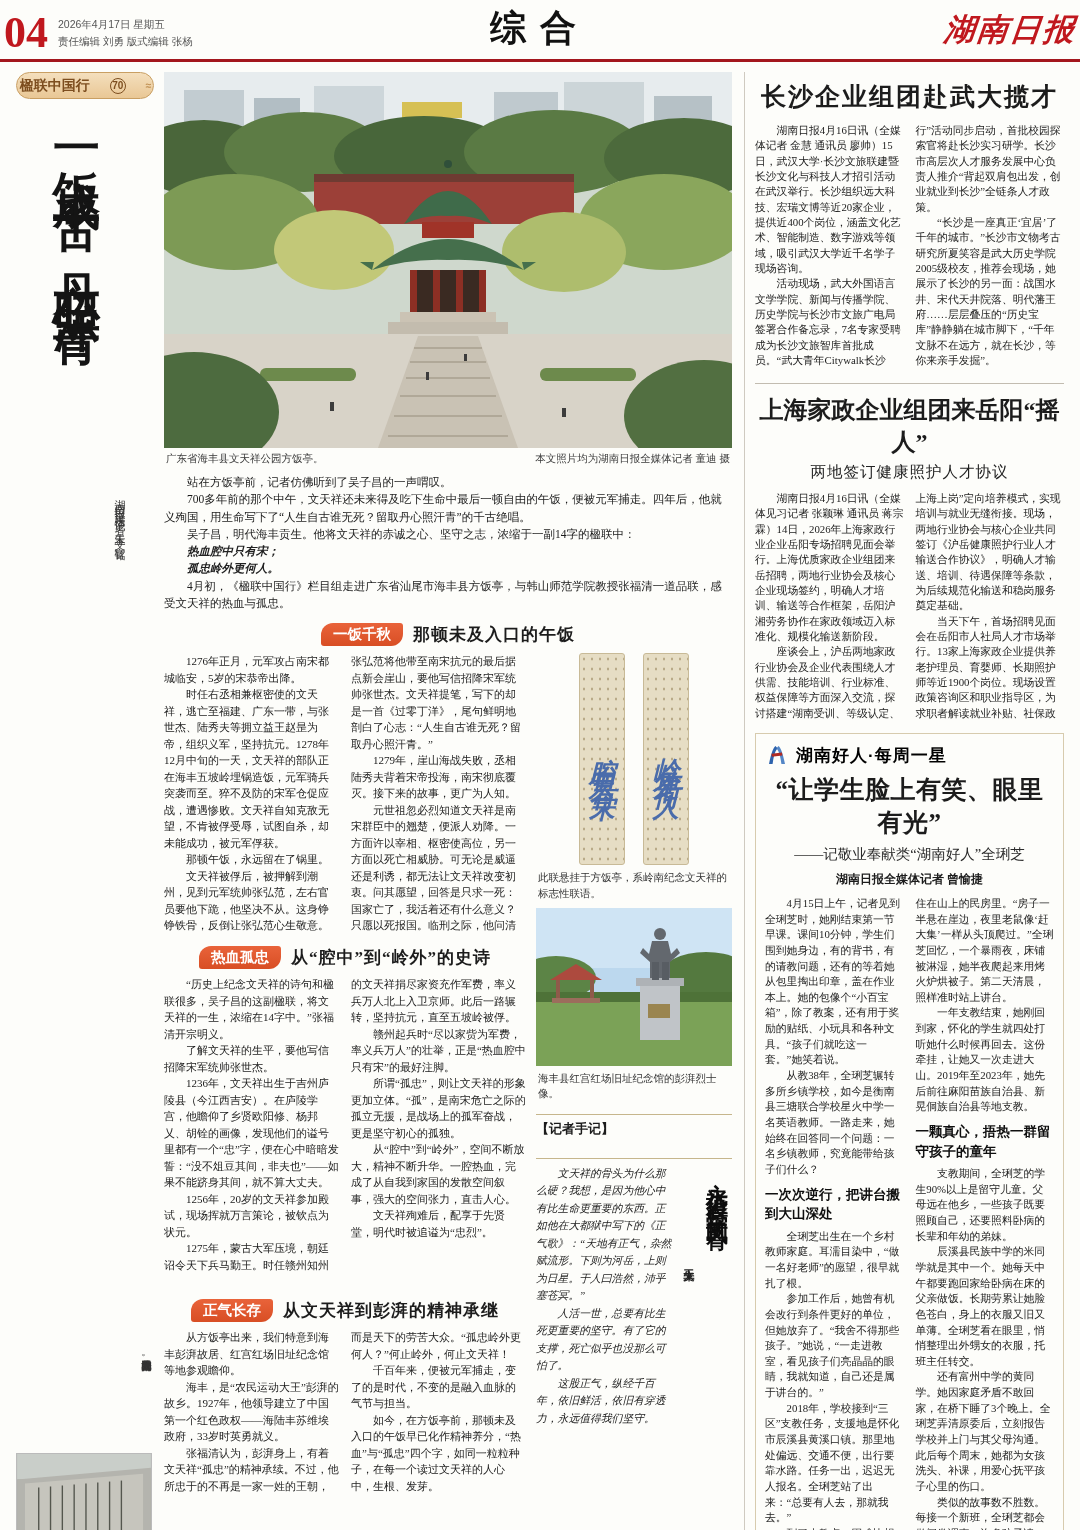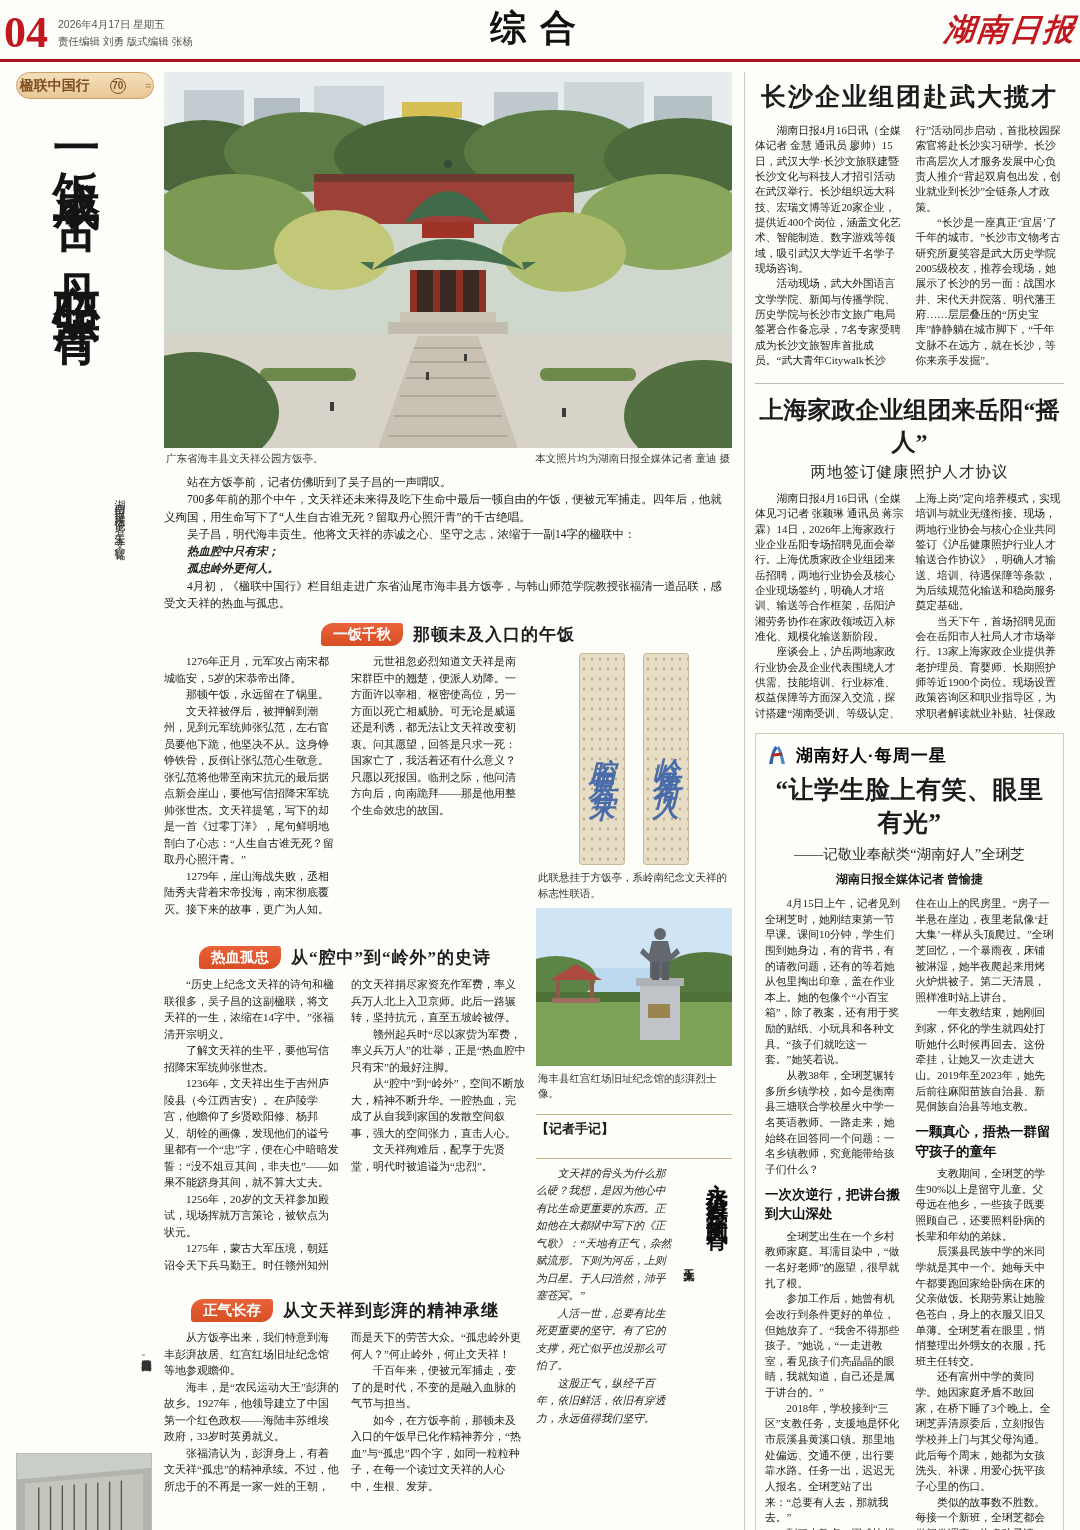--- a/index.html
+++ b/index.html
@@ -207,36 +207,38 @@
 
         <div class="sect-hd">
           <span class="sect-badge">一饭千秋</span>
           <span class="sect-title">那顿未及入口的午饭</span>
         </div>
 
         <div class="cols-wrap">
           <div>
             <div class="sect-cols h-s1">
                 <p class="para">1276年正月，元军攻占南宋都城临安，5岁的宋恭帝出降。</p>
+                <p class="para">时任右丞相兼枢密使的文天祥，逃亡至福建、广东一带，与张世杰、陆秀夫等拥立益王赵昰为帝，组织义军，坚持抗元。1278年12月中旬的一天，文天祥的部队正在海丰五坡岭埋锅造饭，元军骑兵突袭而至。猝不及防的宋军仓促应战，遭遇惨败。文天祥自知克敌无望，不肯被俘受辱，试图自杀，却未能成功，被元军俘获。</p>
                 <p class="para">那顿午饭，永远留在了锅里。</p>
                 <p class="para">文天祥被俘后，被押解到潮州，见到元军统帅张弘范，左右官员要他下跪，他坚决不从。这身铮铮铁骨，反倒让张弘范心生敬意。张弘范将他带至南宋抗元的最后据点新会崖山，要他写信招降宋军统帅张世杰。文天祥提笔，写下的却是一首《过零丁洋》，尾句鲜明地剖白了心志：“人生自古谁无死？留取丹心照汗青。”</p>
                 <p class="para">1279年，崖山海战失败，丞相陆秀夫背着宋帝投海，南宋彻底覆灭。接下来的故事，更广为人知。</p>
                 <p class="para">元世祖忽必烈知道文天祥是南宋群臣中的翘楚，便派人劝降。一方面许以宰相、枢密使高位，另一方面以死亡相威胁。可无论是威逼还是利诱，都无法让文天祥改变初衷。问其愿望，回答是只求一死：国家亡了，我活着还有什么意义？只愿以死报国。临刑之际，他问清方向后，向南跪拜——那是他用整个生命效忠的故国。</p>
               </div>
             <div class="sect-hd">
               <span class="sect-badge">热血孤忠</span>
               <span class="sect-title">从“腔中”到“岭外”的史诗</span>
             </div>
             <div class="sect-cols h-s2">
                 <p class="para">“历史上纪念文天祥的诗句和楹联很多，吴子昌的这副楹联，将文天祥的一生，浓缩在14字中。”张福清开宗明义。</p>
                 <p class="para">了解文天祥的生平，要他写信招降宋军统帅张世杰。</p>
                 <p class="para">1236年，文天祥出生于吉州庐陵县（今江西吉安）。在庐陵学宫，他瞻仰了乡贤欧阳修、杨邦乂、胡铨的画像，发现他们的谥号里都有一个“忠”字，便在心中暗暗发誓：“没不俎豆其间，非夫也”——如果不能跻身其间，就不算大丈夫。</p>
                 <p class="para">1256年，20岁的文天祥参加殿试，现场挥就万言策论，被钦点为状元。</p>
                 <p class="para">1275年，蒙古大军压境，朝廷诏令天下兵马勤王。时任赣州知州的文天祥捐尽家资充作军费，率义兵万人北上入卫京师。此后一路辗转，坚持抗元，直至五坡岭被俘。</p>
                 <p class="para">赣州起兵时“尽以家赀为军费，率义兵万人”的壮举，正是“热血腔中只有宋”的最好注脚。</p>
+                <p class="para">所谓“孤忠”，则让文天祥的形象更加立体。“孤”，是南宋危亡之际的孤立无援，是战场上的孤军奋战，更是坚守初心的孤独。</p>
                 <p class="para">从“腔中”到“岭外”，空间不断放大，精神不断升华。一腔热血，完成了从自我到家国的发散空间叙事，强大的空间张力，直击人心。</p>
                 <p class="para">文天祥殉难后，配享于先贤堂，明代时被追谥为“忠烈”。</p>
               </div>
             <div class="sect-hd">
               <span class="sect-badge">正气长存</span>
               <span class="sect-title">从文天祥到彭湃的精神承继</span>
             </div>
             <div class="sect-cols h-s3">
                 <p class="para">从方饭亭出来，我们特意到海丰彭湃故居、红宫红场旧址纪念馆等地参观瞻仰。</p>
                 <p class="para">海丰，是“农民运动大王”彭湃的故乡。1927年，他领导建立了中国第一个红色政权——海陆丰苏维埃政府，33岁时英勇就义。</p>

